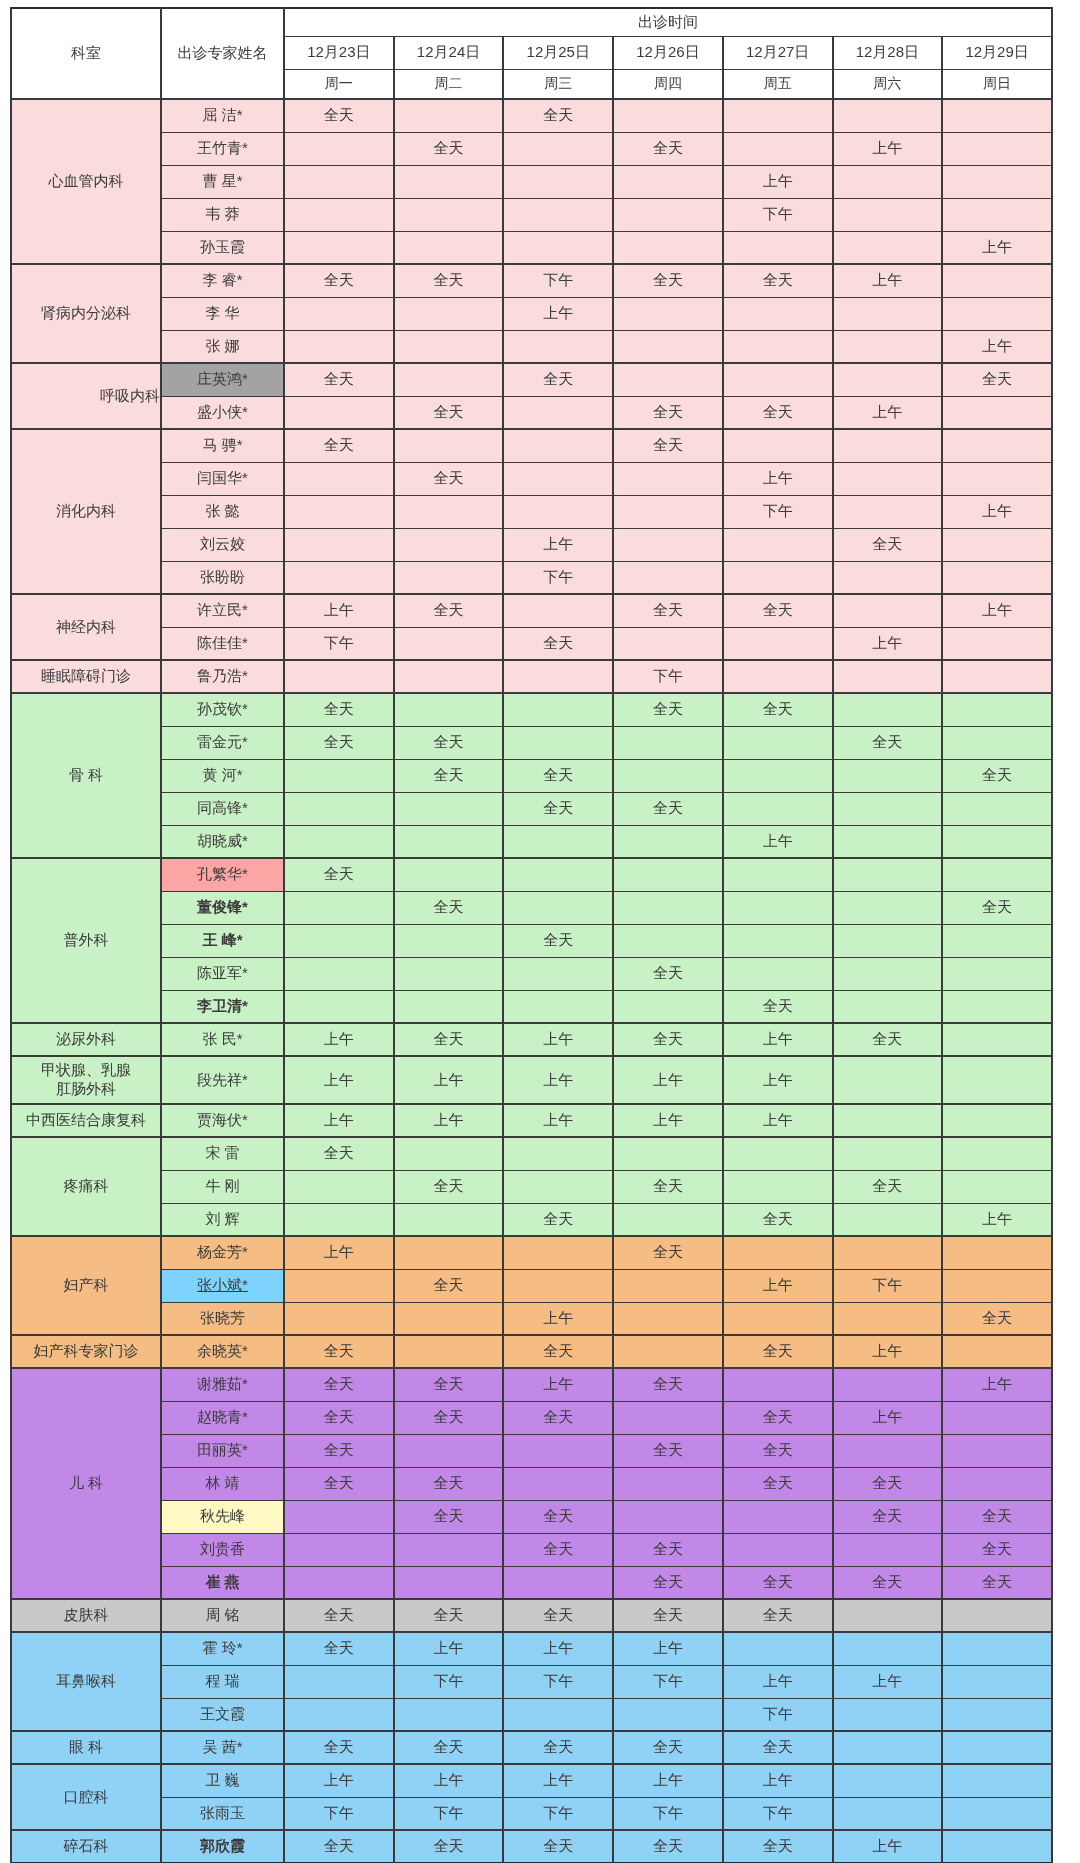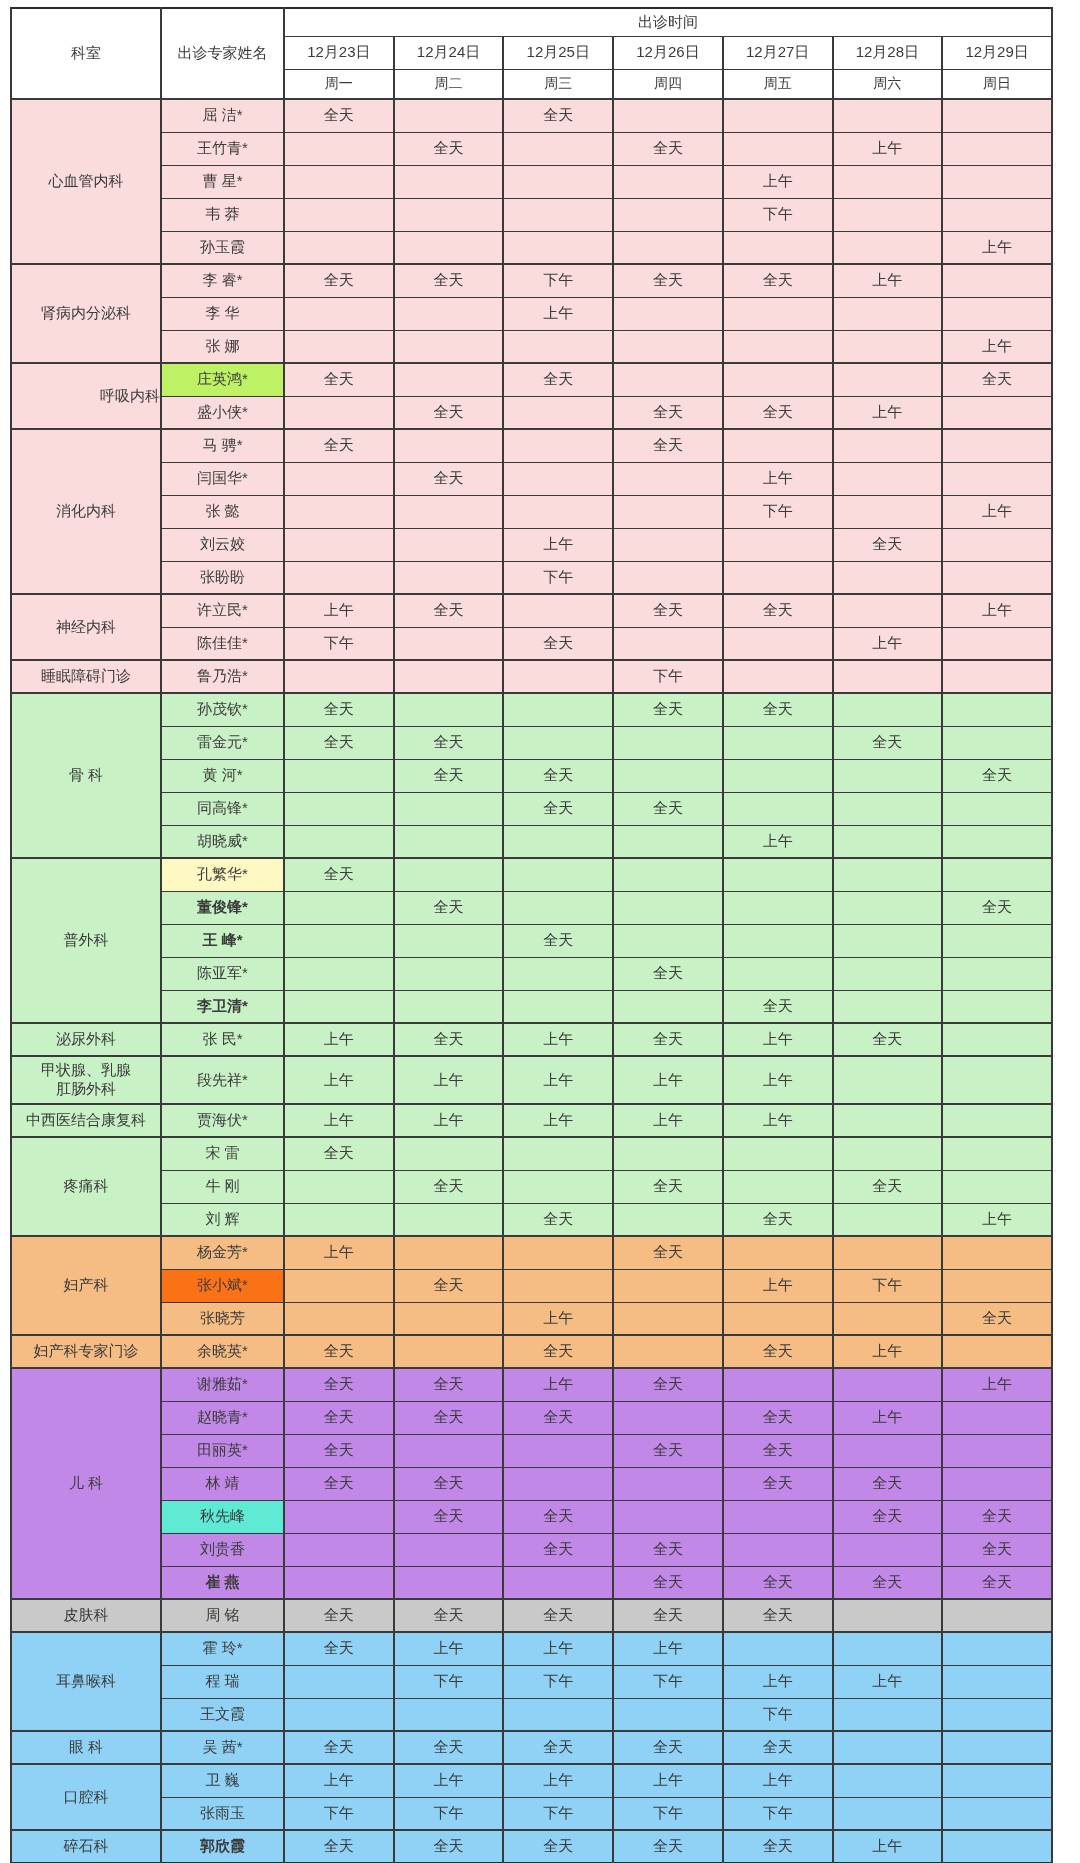--- a/index.html
+++ b/index.html
@@ -161,21 +161,21 @@
           <td class="slot" style="background: rgb(251, 220, 220);"></td>
           <td class="slot" style="background: rgb(251, 220, 220);"></td>
           <td class="slot" style="background: rgb(251, 220, 220);"></td>
           <td class="slot" style="background: rgb(251, 220, 220);"></td>
           <td class="slot" style="background: rgb(251, 220, 220);"></td>
           <td class="slot" style="background: rgb(251, 220, 220);"></td>
           <td class="slot" style="background: rgb(251, 220, 220);">上午</td>
         </tr>
         <tr class="dept-start">
           <td class="dept" rowspan="2" style="background: rgb(251, 220, 220); text-align: right;">呼吸内科</td>
-          <td class="expert" style="background: #bef264; margin-top: 44px;">庄英鸿*</td>
+          <td class="expert" style="background: #a3a3a3; margin-top: 44px;">庄英鸿*</td>
           <td class="slot" style="background: rgb(251, 220, 220);">全天</td>
           <td class="slot" style="background: rgb(251, 220, 220);"></td>
           <td class="slot" style="background: rgb(251, 220, 220);">全天</td>
           <td class="slot" style="background: rgb(251, 220, 220);"></td>
           <td class="slot" style="background: rgb(251, 220, 220);"></td>
           <td class="slot" style="background: rgb(251, 220, 220);"></td>
           <td class="slot" style="background: rgb(251, 220, 220);">全天</td>
         </tr>
         <tr>
           <td class="expert" style="background: rgb(251, 220, 220);">盛小侠*</td>
@@ -316,21 +316,21 @@
           <td class="slot" style="background: rgb(200, 242, 197);"></td>
           <td class="slot" style="background: rgb(200, 242, 197);"></td>
           <td class="slot" style="background: rgb(200, 242, 197);"></td>
           <td class="slot" style="background: rgb(200, 242, 197);"></td>
           <td class="slot" style="background: rgb(200, 242, 197);">上午</td>
           <td class="slot" style="background: rgb(200, 242, 197);"></td>
           <td class="slot" style="background: rgb(200, 242, 197);"></td>
         </tr>
         <tr class="dept-start">
           <td class="dept" rowspan="5" style="background: rgb(200, 242, 197);">普外科</td>
-          <td class="expert" style="background: #fef9c3;">孔繁华*</td>
+          <td class="expert" style="background: #fca5a5;">孔繁华*</td>
           <td class="slot" style="background: rgb(200, 242, 197);">全天</td>
           <td class="slot" style="background: rgb(200, 242, 197);"></td>
           <td class="slot" style="background: rgb(200, 242, 197);"></td>
           <td class="slot" style="background: rgb(200, 242, 197);"></td>
           <td class="slot" style="background: rgb(200, 242, 197);"></td>
           <td class="slot" style="background: rgb(200, 242, 197);"></td>
           <td class="slot" style="background: rgb(200, 242, 197);"></td>
         </tr>
         <tr>
           <td class="expert bold" style="background: rgb(200, 242, 197);">董俊锋*</td>
@@ -442,21 +442,21 @@
           <td class="expert" style="background: rgb(245, 189, 131); text-align: center;">杨金芳*</td>
           <td class="slot" style="background: rgb(245, 189, 131);">上午</td>
           <td class="slot" style="background: rgb(245, 189, 131);"></td>
           <td class="slot" style="background: rgb(245, 189, 131);"></td>
           <td class="slot" style="background: rgb(245, 189, 131);">全天</td>
           <td class="slot" style="background: rgb(245, 189, 131);"></td>
           <td class="slot" style="background: rgb(245, 189, 131);"></td>
           <td class="slot" style="background: rgb(245, 189, 131);"></td>
         </tr>
         <tr>
-          <td class="expert" style="background: #f97316;">张小斌*</td>
+          <td class="expert" style="background: #7dd3fc; text-decoration: underline;">张小斌*</td>
           <td class="slot" style="background: rgb(245, 189, 131);"></td>
           <td class="slot" style="background: rgb(245, 189, 131);">全天</td>
           <td class="slot" style="background: rgb(245, 189, 131);"></td>
           <td class="slot" style="background: rgb(245, 189, 131);"></td>
           <td class="slot" style="background: rgb(245, 189, 131);">上午</td>
           <td class="slot" style="background: rgb(245, 189, 131);">下午</td>
           <td class="slot" style="background: rgb(245, 189, 131);"></td>
         </tr>
         <tr>
           <td class="expert" style="background: rgb(245, 189, 131);">张晓芳</td>
@@ -514,21 +514,21 @@
           <td class="expert" style="background: rgb(194, 136, 232);">林 靖</td>
           <td class="slot" style="background: rgb(194, 136, 232);">全天</td>
           <td class="slot" style="background: rgb(194, 136, 232);">全天</td>
           <td class="slot" style="background: rgb(194, 136, 232);"></td>
           <td class="slot" style="background: rgb(194, 136, 232);"></td>
           <td class="slot" style="background: rgb(194, 136, 232);">全天</td>
           <td class="slot" style="background: rgb(194, 136, 232);">全天</td>
           <td class="slot" style="background: rgb(194, 136, 232);"></td>
         </tr>
         <tr>
-          <td class="expert" style="background: #5eead4; text-align: center;">秋先峰</td>
+          <td class="expert" style="background: #fef9c3; text-align: center;">秋先峰</td>
           <td class="slot" style="background: rgb(194, 136, 232);"></td>
           <td class="slot" style="background: rgb(194, 136, 232);">全天</td>
           <td class="slot" style="background: rgb(194, 136, 232);">全天</td>
           <td class="slot" style="background: rgb(194, 136, 232);"></td>
           <td class="slot" style="background: rgb(194, 136, 232);"></td>
           <td class="slot" style="background: rgb(194, 136, 232);">全天</td>
           <td class="slot" style="background: rgb(194, 136, 232);">全天</td>
         </tr>
         <tr>
           <td class="expert" style="background: rgb(194, 136, 232);">刘贵香</td>

